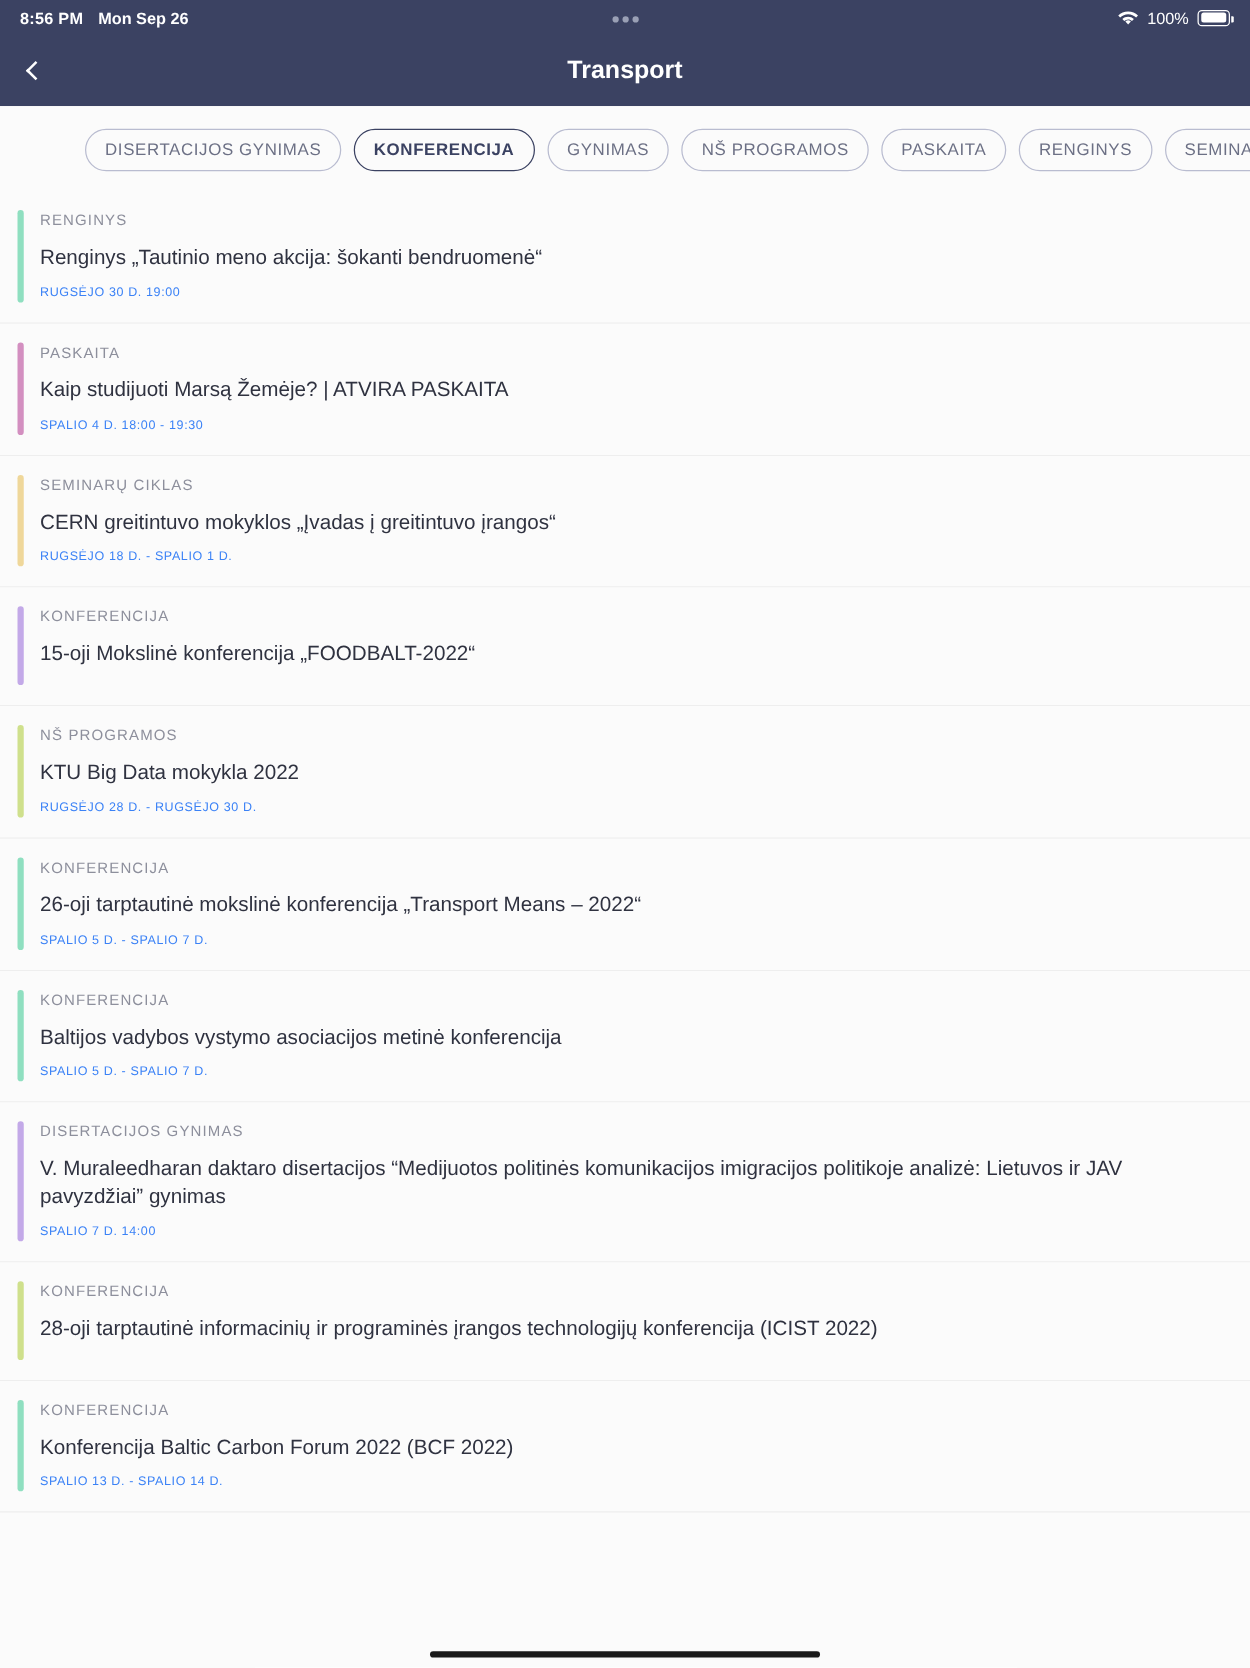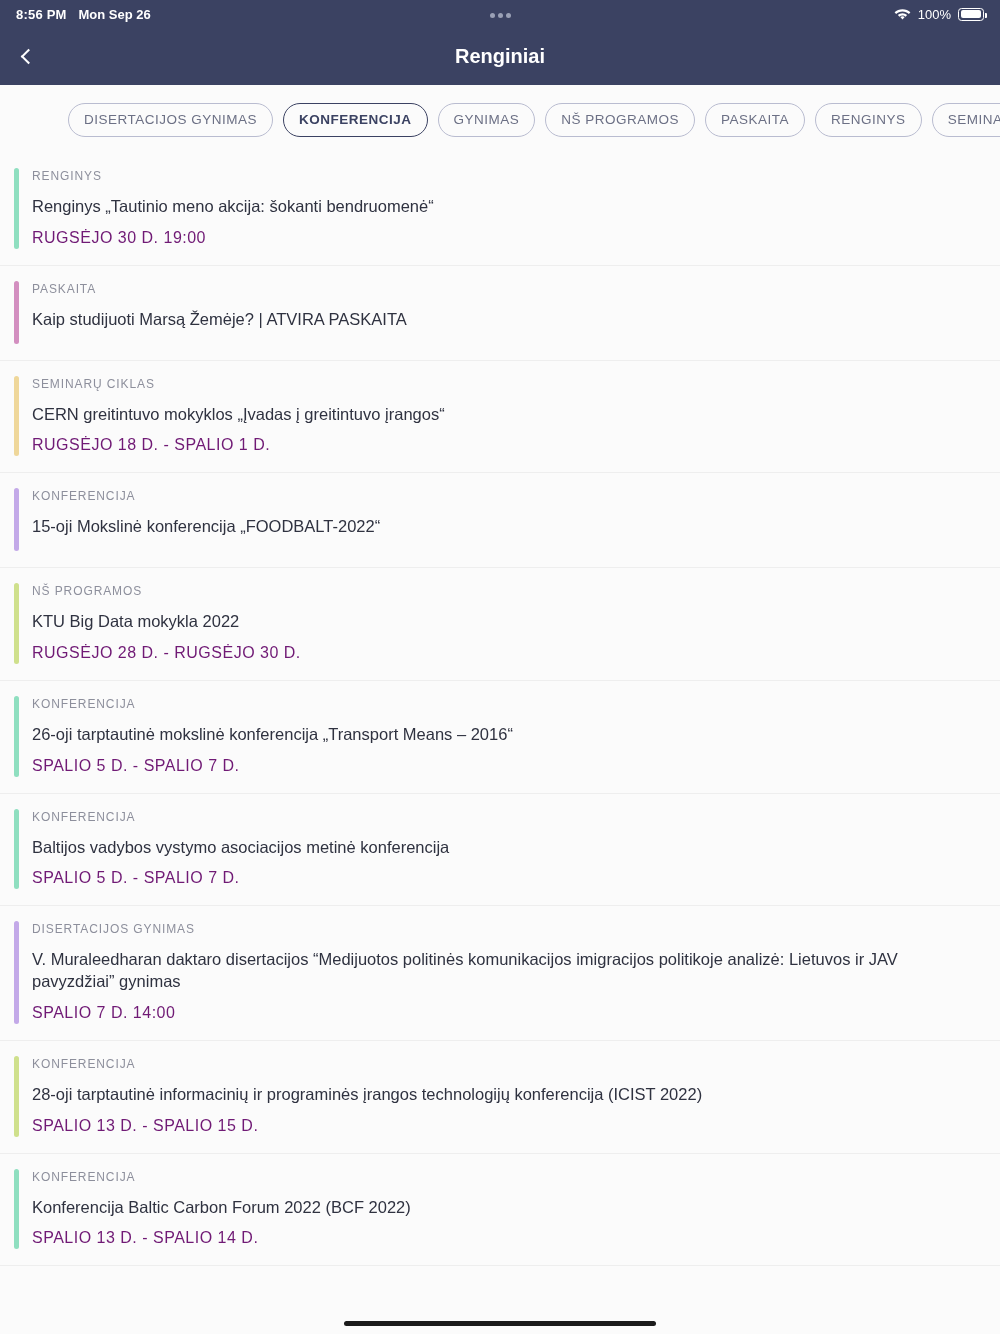--- a/index.html
+++ b/index.html
@@ -147,23 +147,23 @@
     margin-bottom: 13px;
   }
   .title {
     font-size: 16.5px;
     color: #2f3240;
     line-height: 1.32;
     margin-bottom: 11px;
     margin-top: 10px;
   }
   .date {
-    font-size: 16px;
+    font-size: 10px;
     letter-spacing: .5px;
-    color: #701a75;
+    color: #3b82f6;
     text-transform: uppercase;
   }
 
   
   .home-ind {
     position: absolute;
     bottom: 8px; left: 50%;
     transform: translateX(-50%);
     width: 312px; height: 5px;
     border-radius: 3px;
@@ -197,21 +197,21 @@
     <span class="batt">
         <i></i>
       </span>
   </div>
 </div>
 
 <div class="navbar">
   <div class="back-btn">
     <span class="chev"></span>
   </div>
-  <div class="nav-title">Renginiai</div>
+  <div class="nav-title">Transport</div>
 </div>
 
 <div class="content">
 
   <div class="chips" id="chips">
       <div class="chip">DISERTACIJOS GYNIMAS</div>
       <div class="chip active">KONFERENCIJA</div>
       <div class="chip">GYNIMAS</div>
       <div class="chip">NŠ PROGRAMOS</div>
       <div class="chip">PASKAITA</div>
@@ -223,20 +223,21 @@
       <div class="event">
         <div class="bar" style="background: rgb(143, 223, 192);"></div>
         <div class="cat">RENGINYS</div>
         <div class="title">Renginys „Tautinio meno akcija: šokanti bendruomenė“</div>
         <div class="date">RUGSĖJO 30 D. 19:00</div>
       </div>
       <div class="event">
         <div class="bar" style="background: rgb(211, 143, 192);"></div>
         <div class="cat">PASKAITA</div>
         <div class="title">Kaip studijuoti Marsą Žemėje? | ATVIRA PASKAITA</div>
+        <div class="date">SPALIO 4 D. 18:00 - 19:30</div>
       </div>
       <div class="event">
         <div class="bar" style="background: rgb(239, 215, 154);"></div>
         <div class="cat">SEMINARŲ CIKLAS</div>
         <div class="title">CERN greitintuvo mokyklos „Įvadas į greitintuvo įrangos“</div>
         <div class="date">RUGSĖJO 18 D. - SPALIO 1 D.</div>
       </div>
       <div class="event">
         <div class="bar" style="background: rgb(195, 169, 232);"></div>
         <div class="cat">KONFERENCIJA</div>
@@ -244,40 +245,39 @@
       </div>
       <div class="event">
         <div class="bar" style="background: rgb(207, 224, 140);"></div>
         <div class="cat">NŠ PROGRAMOS</div>
         <div class="title">KTU Big Data mokykla 2022</div>
         <div class="date">RUGSĖJO 28 D. - RUGSĖJO 30 D.</div>
       </div>
       <div class="event">
         <div class="bar" style="background: rgb(143, 223, 192);"></div>
         <div class="cat">KONFERENCIJA</div>
-        <div class="title">26-oji tarptautinė mokslinė konferencija „Transport Means – 2016“</div>
+        <div class="title">26-oji tarptautinė mokslinė konferencija „Transport Means – 2022“</div>
         <div class="date">SPALIO 5 D. - SPALIO 7 D.</div>
       </div>
       <div class="event">
         <div class="bar" style="background: rgb(143, 223, 192);"></div>
         <div class="cat">KONFERENCIJA</div>
         <div class="title">Baltijos vadybos vystymo asociacijos metinė konferencija</div>
         <div class="date">SPALIO 5 D. - SPALIO 7 D.</div>
       </div>
       <div class="event">
         <div class="bar" style="background: rgb(195, 169, 232);"></div>
         <div class="cat">DISERTACIJOS GYNIMAS</div>
         <div class="title">V. Muraleedharan daktaro disertacijos “Medijuotos politinės komunikacijos imigracijos politikoje analizė: Lietuvos ir JAV pavyzdžiai” gynimas</div>
         <div class="date">SPALIO 7 D. 14:00</div>
       </div>
       <div class="event">
         <div class="bar" style="background: rgb(207, 224, 140);"></div>
         <div class="cat">KONFERENCIJA</div>
         <div class="title">28-oji tarptautinė informacinių ir programinės įrangos technologijų konferencija (ICIST 2022)</div>
-        <div class="date">SPALIO 13 D. - SPALIO 15 D.</div>
       </div>
       <div class="event">
         <div class="bar" style="background: rgb(143, 223, 192);"></div>
         <div class="cat">KONFERENCIJA</div>
         <div class="title">Konferencija Baltic Carbon Forum 2022 (BCF 2022)</div>
         <div class="date">SPALIO 13 D. - SPALIO 14 D.</div>
       </div>
     </div>
 
   <div class="home-ind"></div>

